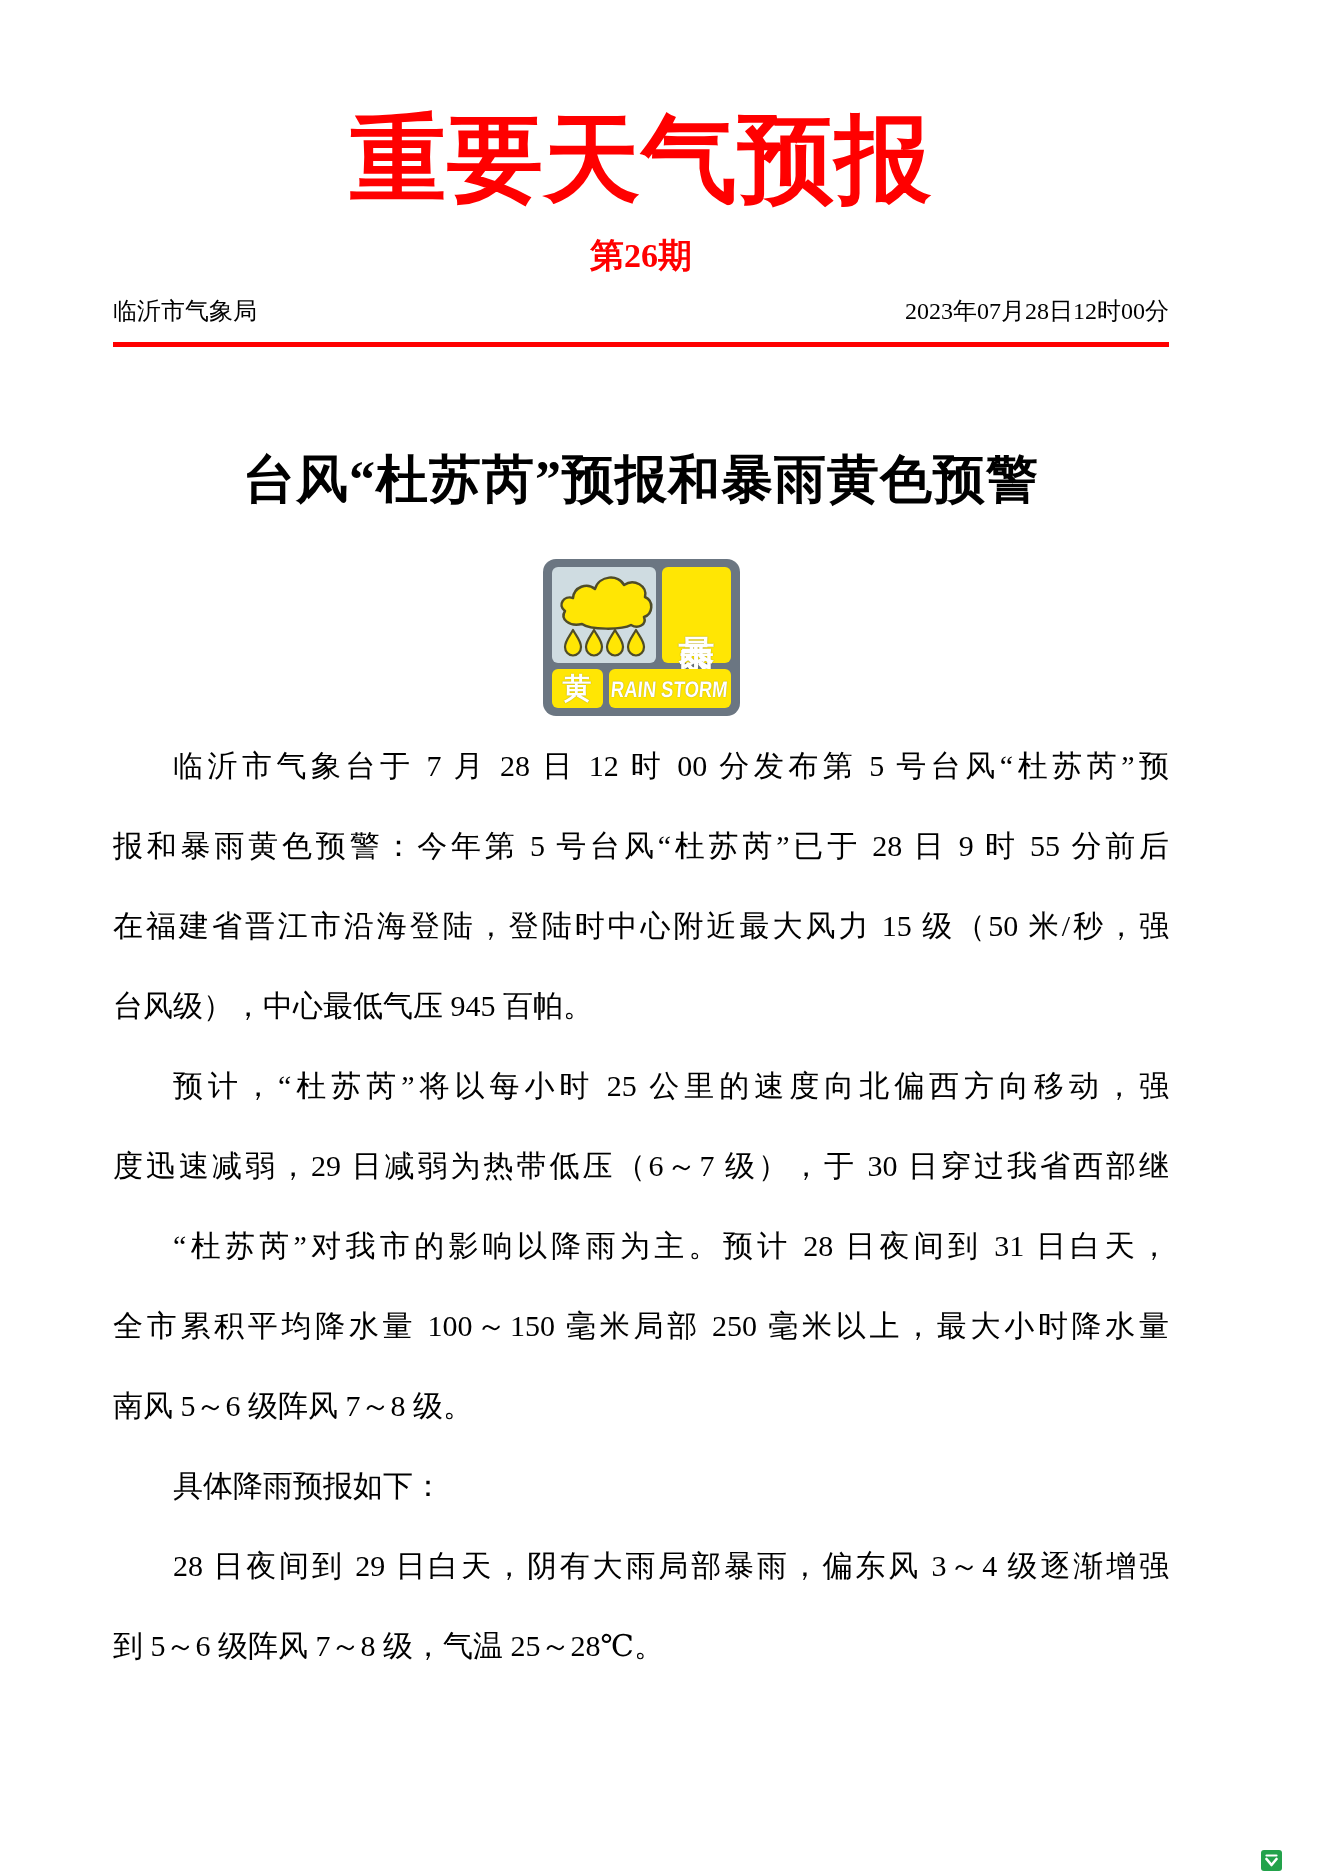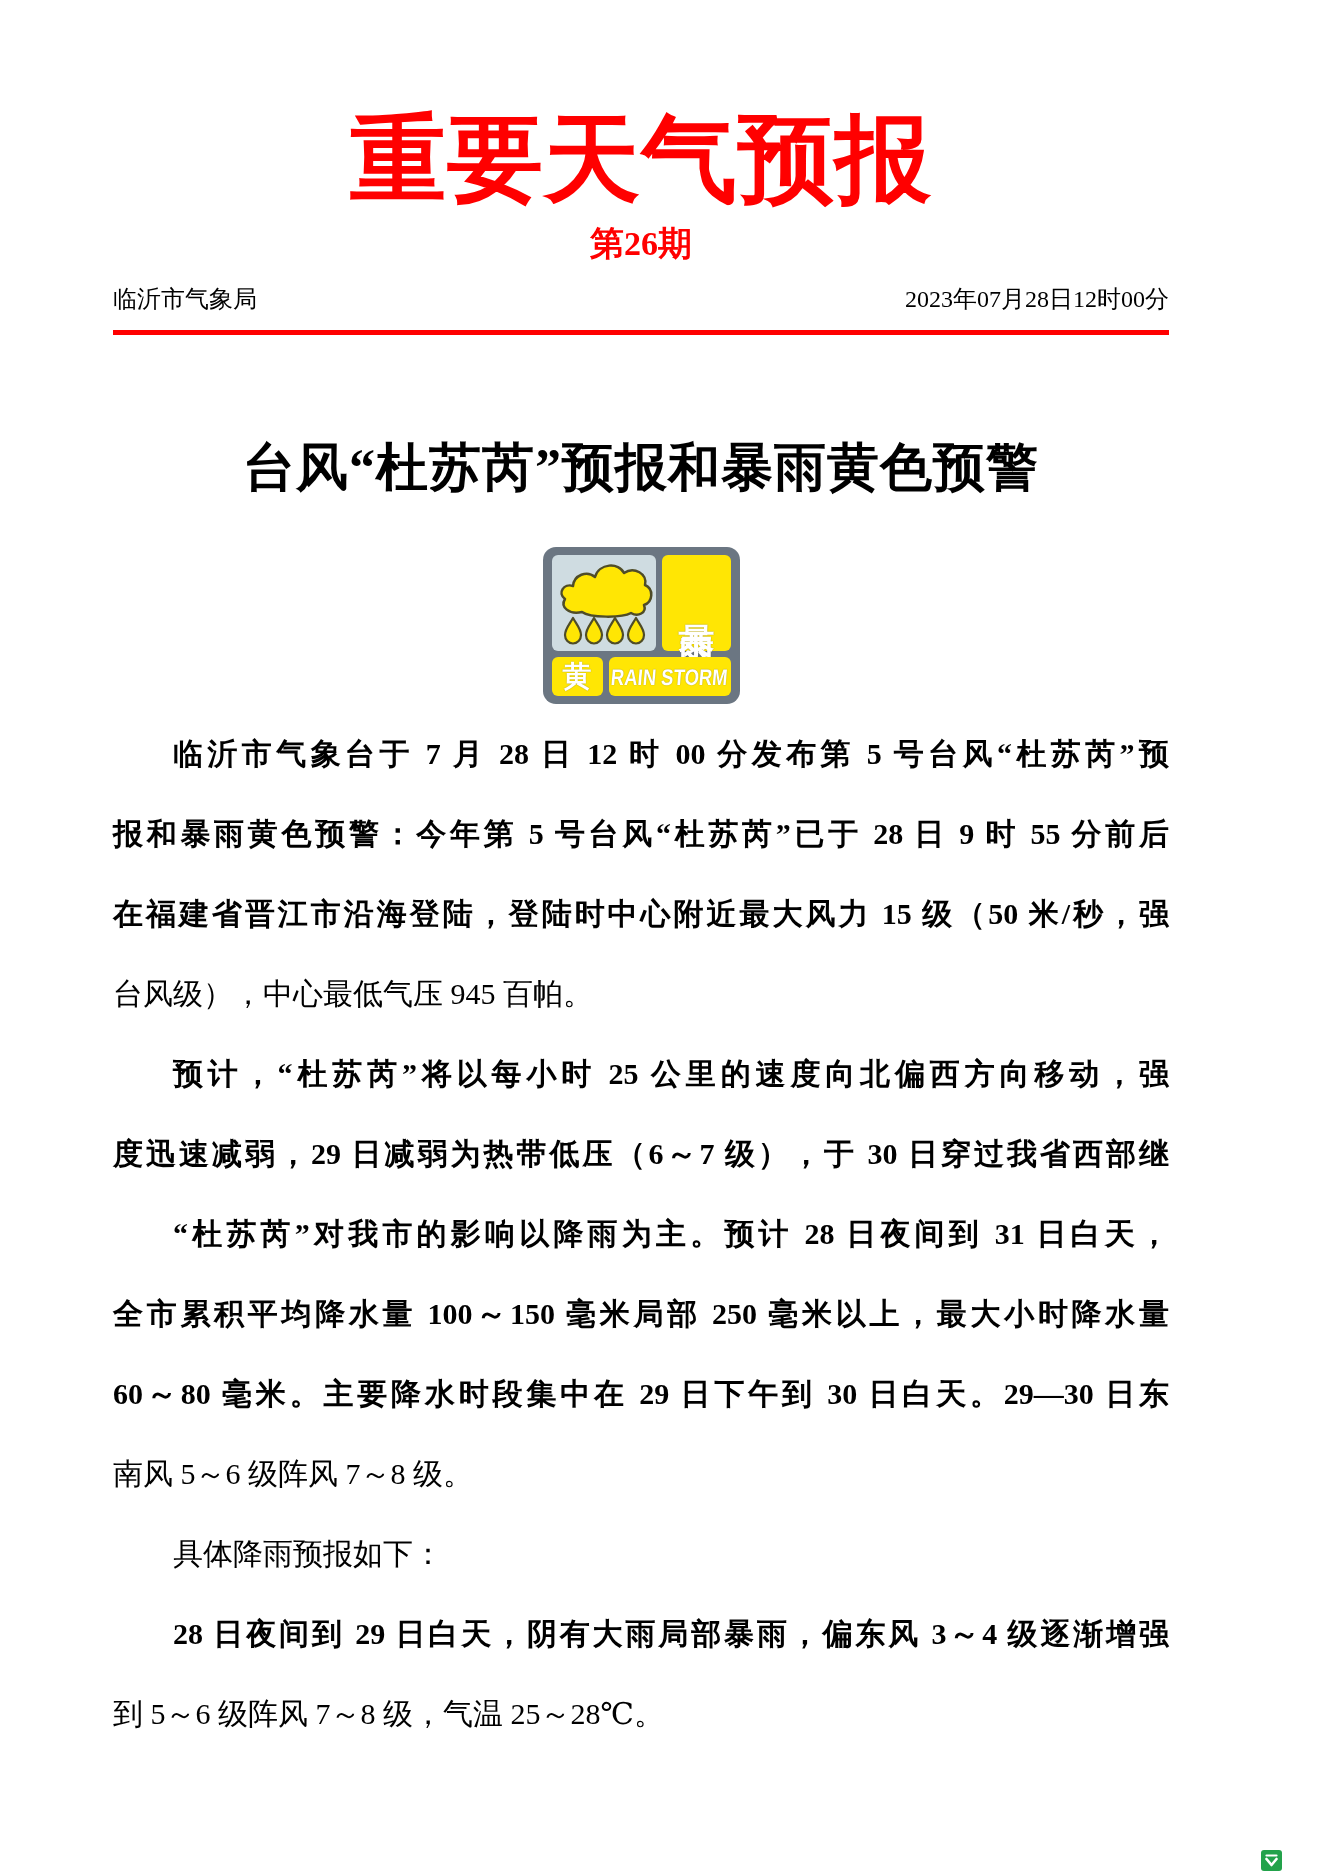--- a/index.html
+++ b/index.html
@@ -18,21 +18,21 @@
   .doc-title {
     margin-top: 104px;
     text-align: center;
     font-size: 96px;
     line-height: 112px;
     font-weight: bold;
     color: var(--accent-red);
     letter-spacing: 1px;
   }
   .doc-issue {
-    margin-top: 8px;
+    margin-top: 20px;
     text-align: center;
     font-size: 34px;
     line-height: 40px;
     font-weight: bold;
     color: var(--accent-red);
   }
   .header-row {
     margin-top: 16px;
     display: flex;
     justify-content: space-between;
@@ -101,21 +101,20 @@
     margin: 0;
     height: 80px;
     line-height: 80px;
     font-size: 30px;
     white-space: nowrap;
   }
   .line.fill {
     white-space: normal;
     text-align: justify;
     text-align-last: justify;
-    font-weight: bold;
   }
   .line.indent { padding-left: 60px; }
 
   
   .corner-badge {
     position: absolute;
     right: 0px;
     bottom: 0px;
     width: 21px;
     height: 21px;
@@ -178,21 +177,20 @@
       <p class="line fill indent">临沂市气象台于 7 月 28 日 12 时 00 分发布第 5 号台风“杜苏芮”预</p>
       <p class="line fill">报和暴雨黄色预警：今年第 5 号台风“杜苏芮”已于 28 日 9 时 55 分前后</p>
       <p class="line fill">在福建省晋江市沿海登陆，登陆时中心附近最大风力 15 级（50 米/秒，强</p>
       <p class="line">台风级），中心最低气压 945 百帕。</p>
 
       <p class="line fill indent">预计，“杜苏芮”将以每小时 25 公里的速度向北偏西方向移动，强</p>
       <p class="line fill">度迅速减弱，29 日减弱为热带低压（6～7 级），于 30 日穿过我省西部继</p>
 
       <p class="line fill indent">“杜苏芮”对我市的影响以降雨为主。预计 28 日夜间到 31 日白天，</p>
       <p class="line fill">全市累积平均降水量 100～150 毫米局部 250 毫米以上，最大小时降水量</p>
-      <p class="line fill">60～80 毫米。主要降水时段集中在 29 日下午到 30 日白天。29—30 日东</p>
       <p class="line">南风 5～6 级阵风 7～8 级。</p>
 
       <p class="line indent">具体降雨预报如下：</p>
 
       <p class="line fill indent">28 日夜间到 29 日白天，阴有大雨局部暴雨，偏东风 3～4 级逐渐增强</p>
       <p class="line">到 5～6 级阵风 7～8 级，气温 25～28℃。</p>
     </div>
 
   </div>
 

